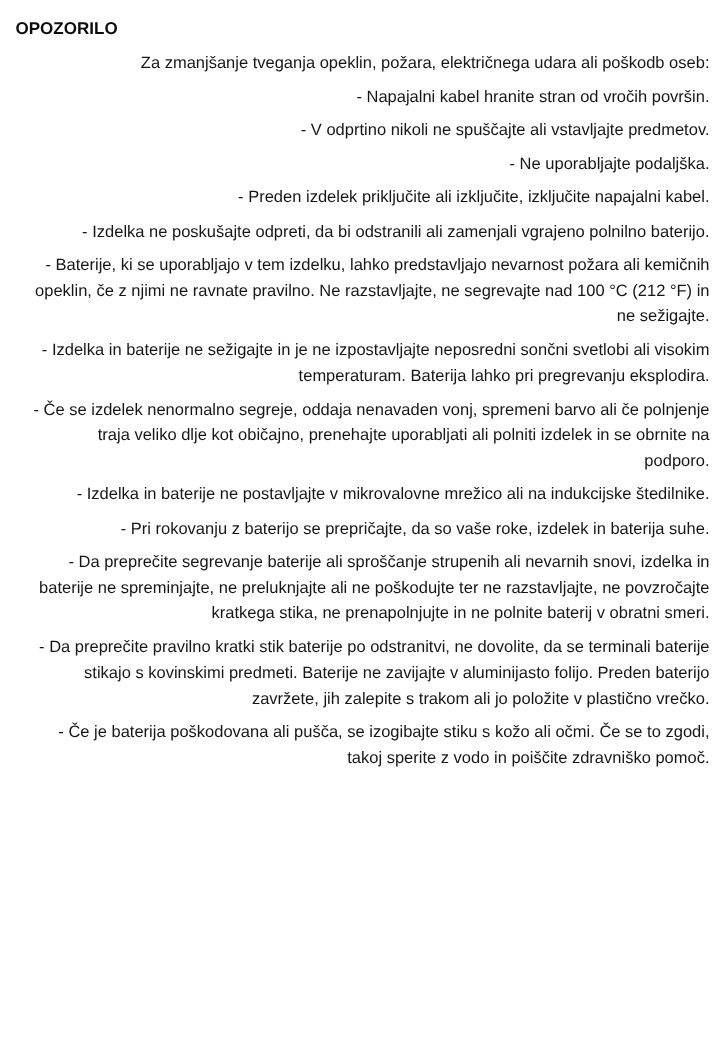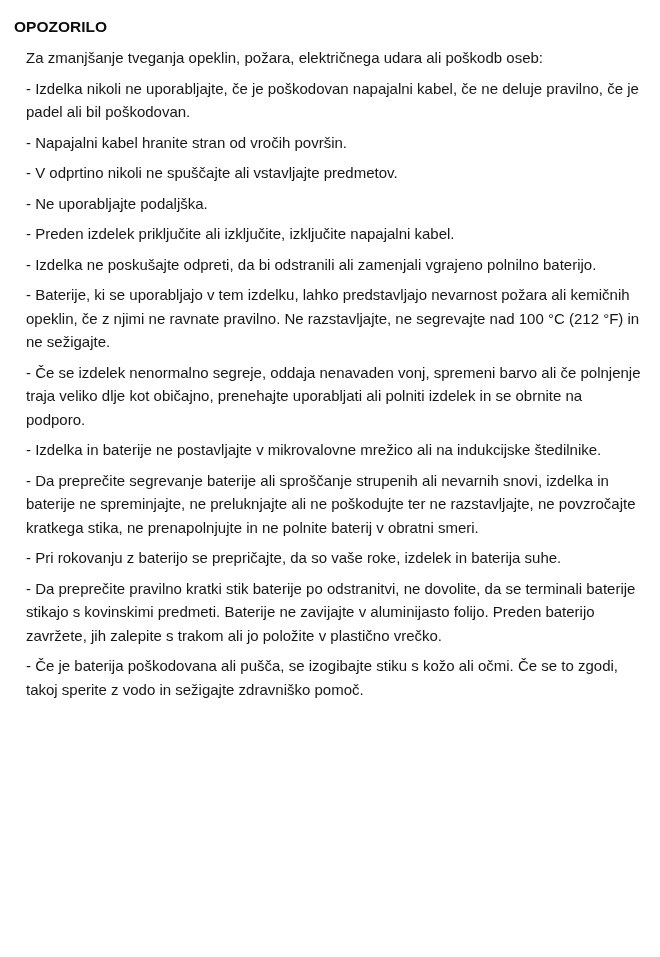--- a/index.html
+++ b/index.html
@@ -25,42 +25,43 @@
     font-weight: 700;
     margin: 0 0 8px 0;
     line-height: 23px;
     color: #0d0d0d;
   }
   .section-heading.secondary {
     margin-top: 4px;
   }
   .para {
     margin: 0 0 7px 12px;
+    text-align: right;
   }
   .para:last-child {
     margin-bottom: 0;
   }
 </style>
 </head>
 <body>
 
 <div class="page">
 
   <h2 class="section-heading">OPOZORILO</h2>
 
   <p class="para">Za zmanjšanje tveganja opeklin, požara, električnega udara ali poškodb oseb:</p>
-  <p class="para">- Izdelka nikoli ne uporabljajte, če je poškodovan napajalni kabel, če ne deluje pravilno, če je padel ali bil poškodovan.</p>
   <p class="para">- Napajalni kabel hranite stran od vročih površin.</p>
   <p class="para">- V odprtino nikoli ne spuščajte ali vstavljajte predmetov.</p>
   <p class="para">- Ne uporabljajte podaljška.</p>
   <p class="para">- Preden izdelek priključite ali izključite, izključite napajalni kabel.</p>
   <p class="para">- Izdelka ne poskušajte odpreti, da bi odstranili ali zamenjali vgrajeno polnilno baterijo.</p>
   <p class="para">- Baterije, ki se uporabljajo v tem izdelku, lahko predstavljajo nevarnost požara ali kemičnih opeklin, če z njimi ne ravnate pravilno. Ne razstavljajte, ne segrevajte nad 100 °C (212 °F) in ne sežigajte.</p>
 
 
+  <p class="para">- Izdelka in baterije ne sežigajte in je ne izpostavljajte neposredni sončni svetlobi ali visokim temperaturam. Baterija lahko pri pregrevanju eksplodira.</p>
   <p class="para">- Če se izdelek nenormalno segreje, oddaja nenavaden vonj, spremeni barvo ali če polnjenje traja veliko dlje kot običajno, prenehajte uporabljati ali polniti izdelek in se obrnite na podporo.</p>
   <p class="para">- Izdelka in baterije ne postavljajte v mikrovalovne mrežico ali na indukcijske štedilnike.</p>
+  <p class="para">- Pri rokovanju z baterijo se prepričajte, da so vaše roke, izdelek in baterija suhe.</p>
   <p class="para">- Da preprečite segrevanje baterije ali sproščanje strupenih ali nevarnih snovi, izdelka in baterije ne spreminjajte, ne preluknjajte ali ne poškodujte ter ne razstavljajte, ne povzročajte kratkega stika, ne prenapolnjujte in ne polnite baterij v obratni smeri.</p>
-  <p class="para">- Pri rokovanju z baterijo se prepričajte, da so vaše roke, izdelek in baterija suhe.</p>
   <p class="para">- Da preprečite pravilno kratki stik baterije po odstranitvi, ne dovolite, da se terminali baterije stikajo s kovinskimi predmeti. Baterije ne zavijajte v aluminijasto folijo. Preden baterijo zavržete, jih zalepite s trakom ali jo položite v plastično vrečko.</p>
-  <p class="para">- Če je baterija poškodovana ali pušča, se izogibajte stiku s kožo ali očmi. Če se to zgodi, takoj sperite z vodo in sežigajte zdravniško pomoč.</p>
+  <p class="para">- Če je baterija poškodovana ali pušča, se izogibajte stiku s kožo ali očmi. Če se to zgodi, takoj sperite z vodo in poiščite zdravniško pomoč.</p>
 
 </div>
 
 </body></html>

